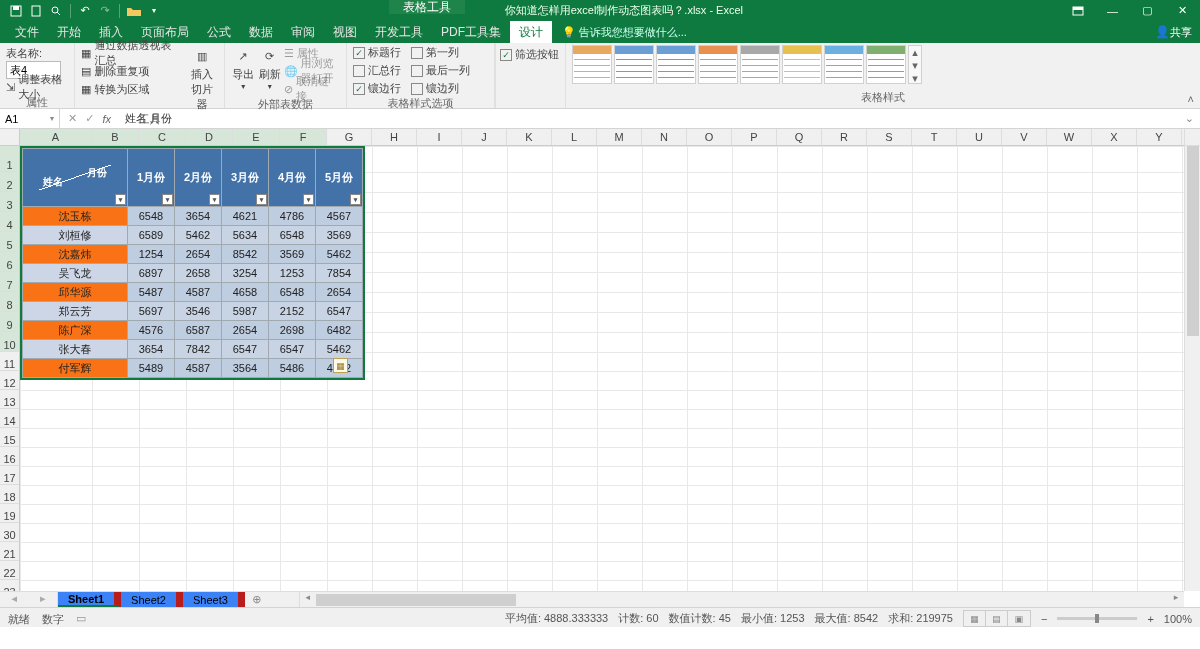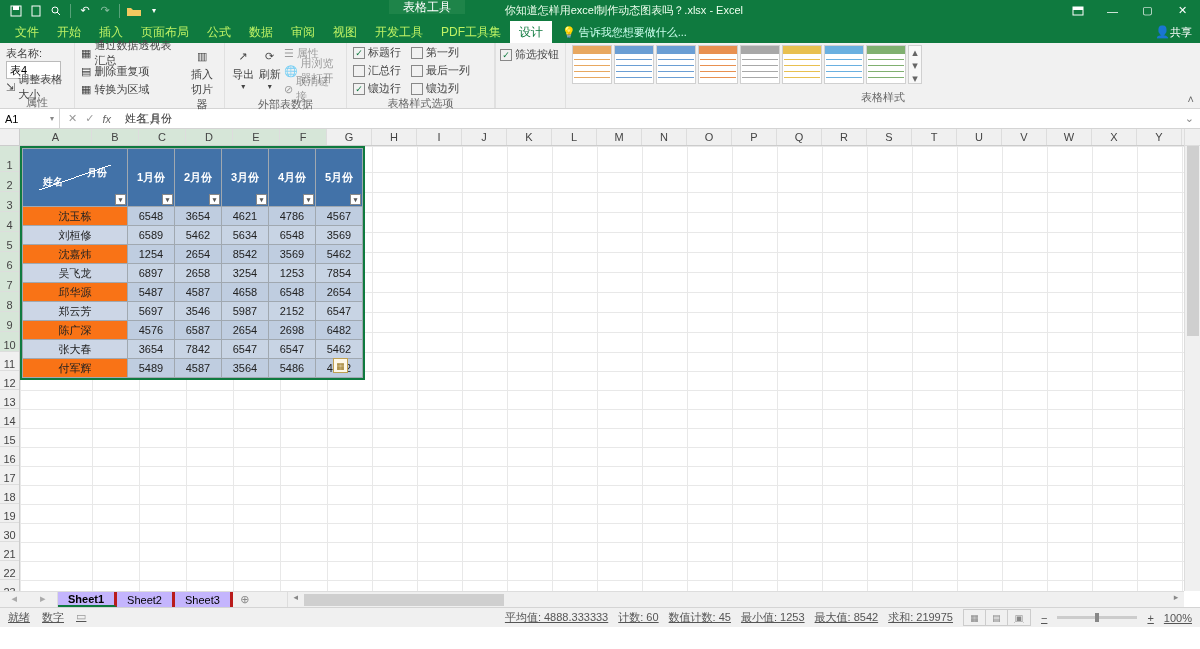--- a/index.html
+++ b/index.html
@@ -6,21 +6,21 @@
 html,body{width:1200px;height:649px;overflow:hidden;background:#fff;}
 .titlebar{height:21px;background:#0f7a3f;color:#fff;display:flex;align-items:center;position:relative;}
 .qat{display:flex;align-items:center;padding-left:7px;gap:2px;}
 .qat-btn{width:18px;height:18px;display:flex;align-items:center;justify-content:center;color:#fff;cursor:pointer;}
 .qat-sep{width:1px;height:14px;background:rgba(255,255,255,0.3);margin:0 3px;}
 .ctx-tab{position:absolute;left:389px;top:0;height:14px;background:#1e8449;color:#fff;text-align:center;padding:0 14px;line-height:14px;font-size:12px;}
 .doc-title{position:absolute;left:50%;transform:translateX(-40%);color:#efe;font-size:11px;}
 .window-controls{position:absolute;right:0;top:0;display:flex;}
 .win-btn{width:35px;height:21px;display:flex;align-items:center;justify-content:center;color:#fff;}
 .tabs{height:22px;background:#0f7a3f;color:#fff;display:flex;align-items:stretch;padding-left:6px;}
-.tab{padding:0 9px;display:flex;align-items:center;color:#bef264;cursor:pointer;font-size:12px;}
+.tab{padding:0 9px;display:flex;align-items:center;color:#e5e5e5;cursor:pointer;font-size:12px;}
 .tab.active{background:#fff;color:#0f7a3f;}
 .tell-me{display:flex;align-items:center;color:#cfe;padding-left:10px;font-size:11px;}
 .share{position:absolute;right:8px;color:#fff;display:flex;align-items:center;height:22px;font-size:12px;}
 
 .ribbon{height:66px;background:#f1f1f1;border-bottom:1px solid #d4d4d4;display:flex;position:relative;}
 .rgroup{border-right:1px solid #e0e0e0;display:flex;flex-direction:column;padding:2px 6px 0;}
 .rlabel{text-align:center;color:#666;font-size:11px;margin-top:auto;padding-bottom:3px;}
 .row{display:flex;align-items:center;gap:4px;}
 .small-input{height:18px;border:1px solid #bbb;background:#fff;padding:0 3px;width:55px;font-size:11px;}
 .rbtn{color:#444;font-size:11px;display:flex;align-items:center;gap:3px;cursor:pointer;height:16px;}
@@ -67,28 +67,28 @@
 .data-table tr:nth-child(odd) td.val{background:#c8d4e4;}
 .data-table tr:nth-child(odd) td.name{background:#ccd6e6;}
 
 .smart-tag{position:absolute;width:15px;height:15px;border:1px solid #bfa050;background:#fff9e8;font-size:9px;display:flex;align-items:center;justify-content:center;color:#9a7720;}
 
 .vscroll{position:absolute;right:0;top:0;bottom:16px;width:16px;background:#f0f0f0;border-left:1px solid #ddd;}
 .vthumb{position:absolute;top:17px;left:2px;width:12px;height:190px;background:#cfcfcf;border-radius:0;}
 .hscroll-area{position:absolute;left:0;bottom:0;right:16px;height:16px;background:#f0f0f0;border-top:1px solid #ddd;display:flex;}
 .sheet-nav{width:58px;display:flex;border-right:1px solid #ddd;}
 .sheet-tabs{display:flex;align-items:stretch;}
-.sheet-tab{padding:0 10px;border-right:3px solid #b91c1c;background:#c4b5fd;font-size:11px;display:flex;align-items:center;cursor:pointer;}
+.sheet-tab{padding:0 10px;border-right:7px solid #b91c1c;background:#3b82f6;font-size:11px;display:flex;align-items:center;cursor:pointer;}
 .sheet-tab.active{border-bottom:2px solid #0f7a3f;font-weight:bold;}
 .add-sheet{width:24px;display:flex;align-items:center;justify-content:center;color:#888;cursor:pointer;}
 .hscroll{flex:1;position:relative;margin-left:30px;border-left:1px solid #ddd;}
 .hthumb{position:absolute;left:16px;top:2px;height:12px;width:200px;background:#cfcfcf;}
 .harrow{width:16px;text-align:center;color:#888;position:absolute;top:0;font-size:9px;}
 
-.statusbar{height:20px;background:#f0f0f0;border-top:1px solid #d4d4d4;display:flex;align-items:center;padding:0 8px;color:#555;font-size:11px;text-decoration:underline;}
+.statusbar{height:20px;background:#f0f0f0;border-top:1px solid #d4d4d4;display:flex;align-items:flex-end;padding:0 8px;color:#555;font-size:11px;}
 .status-left{display:flex;gap:12px;}
 .status-right{margin-left:auto;display:flex;align-items:center;gap:10px;}
 .view-btns{display:flex;border:1px solid #ccc;}
 .view-btn{width:22px;height:15px;border-right:1px solid #ccc;display:flex;align-items:center;justify-content:center;font-size:9px;color:#888;cursor:pointer;}
 .zoom-slider{width:80px;height:3px;background:#ccc;position:relative;}
 .zoom-thumb{position:absolute;left:38px;top:-3px;width:4px;height:9px;background:#888;}
 svg{display:block;}
 </style>
 </head>
 <body>

